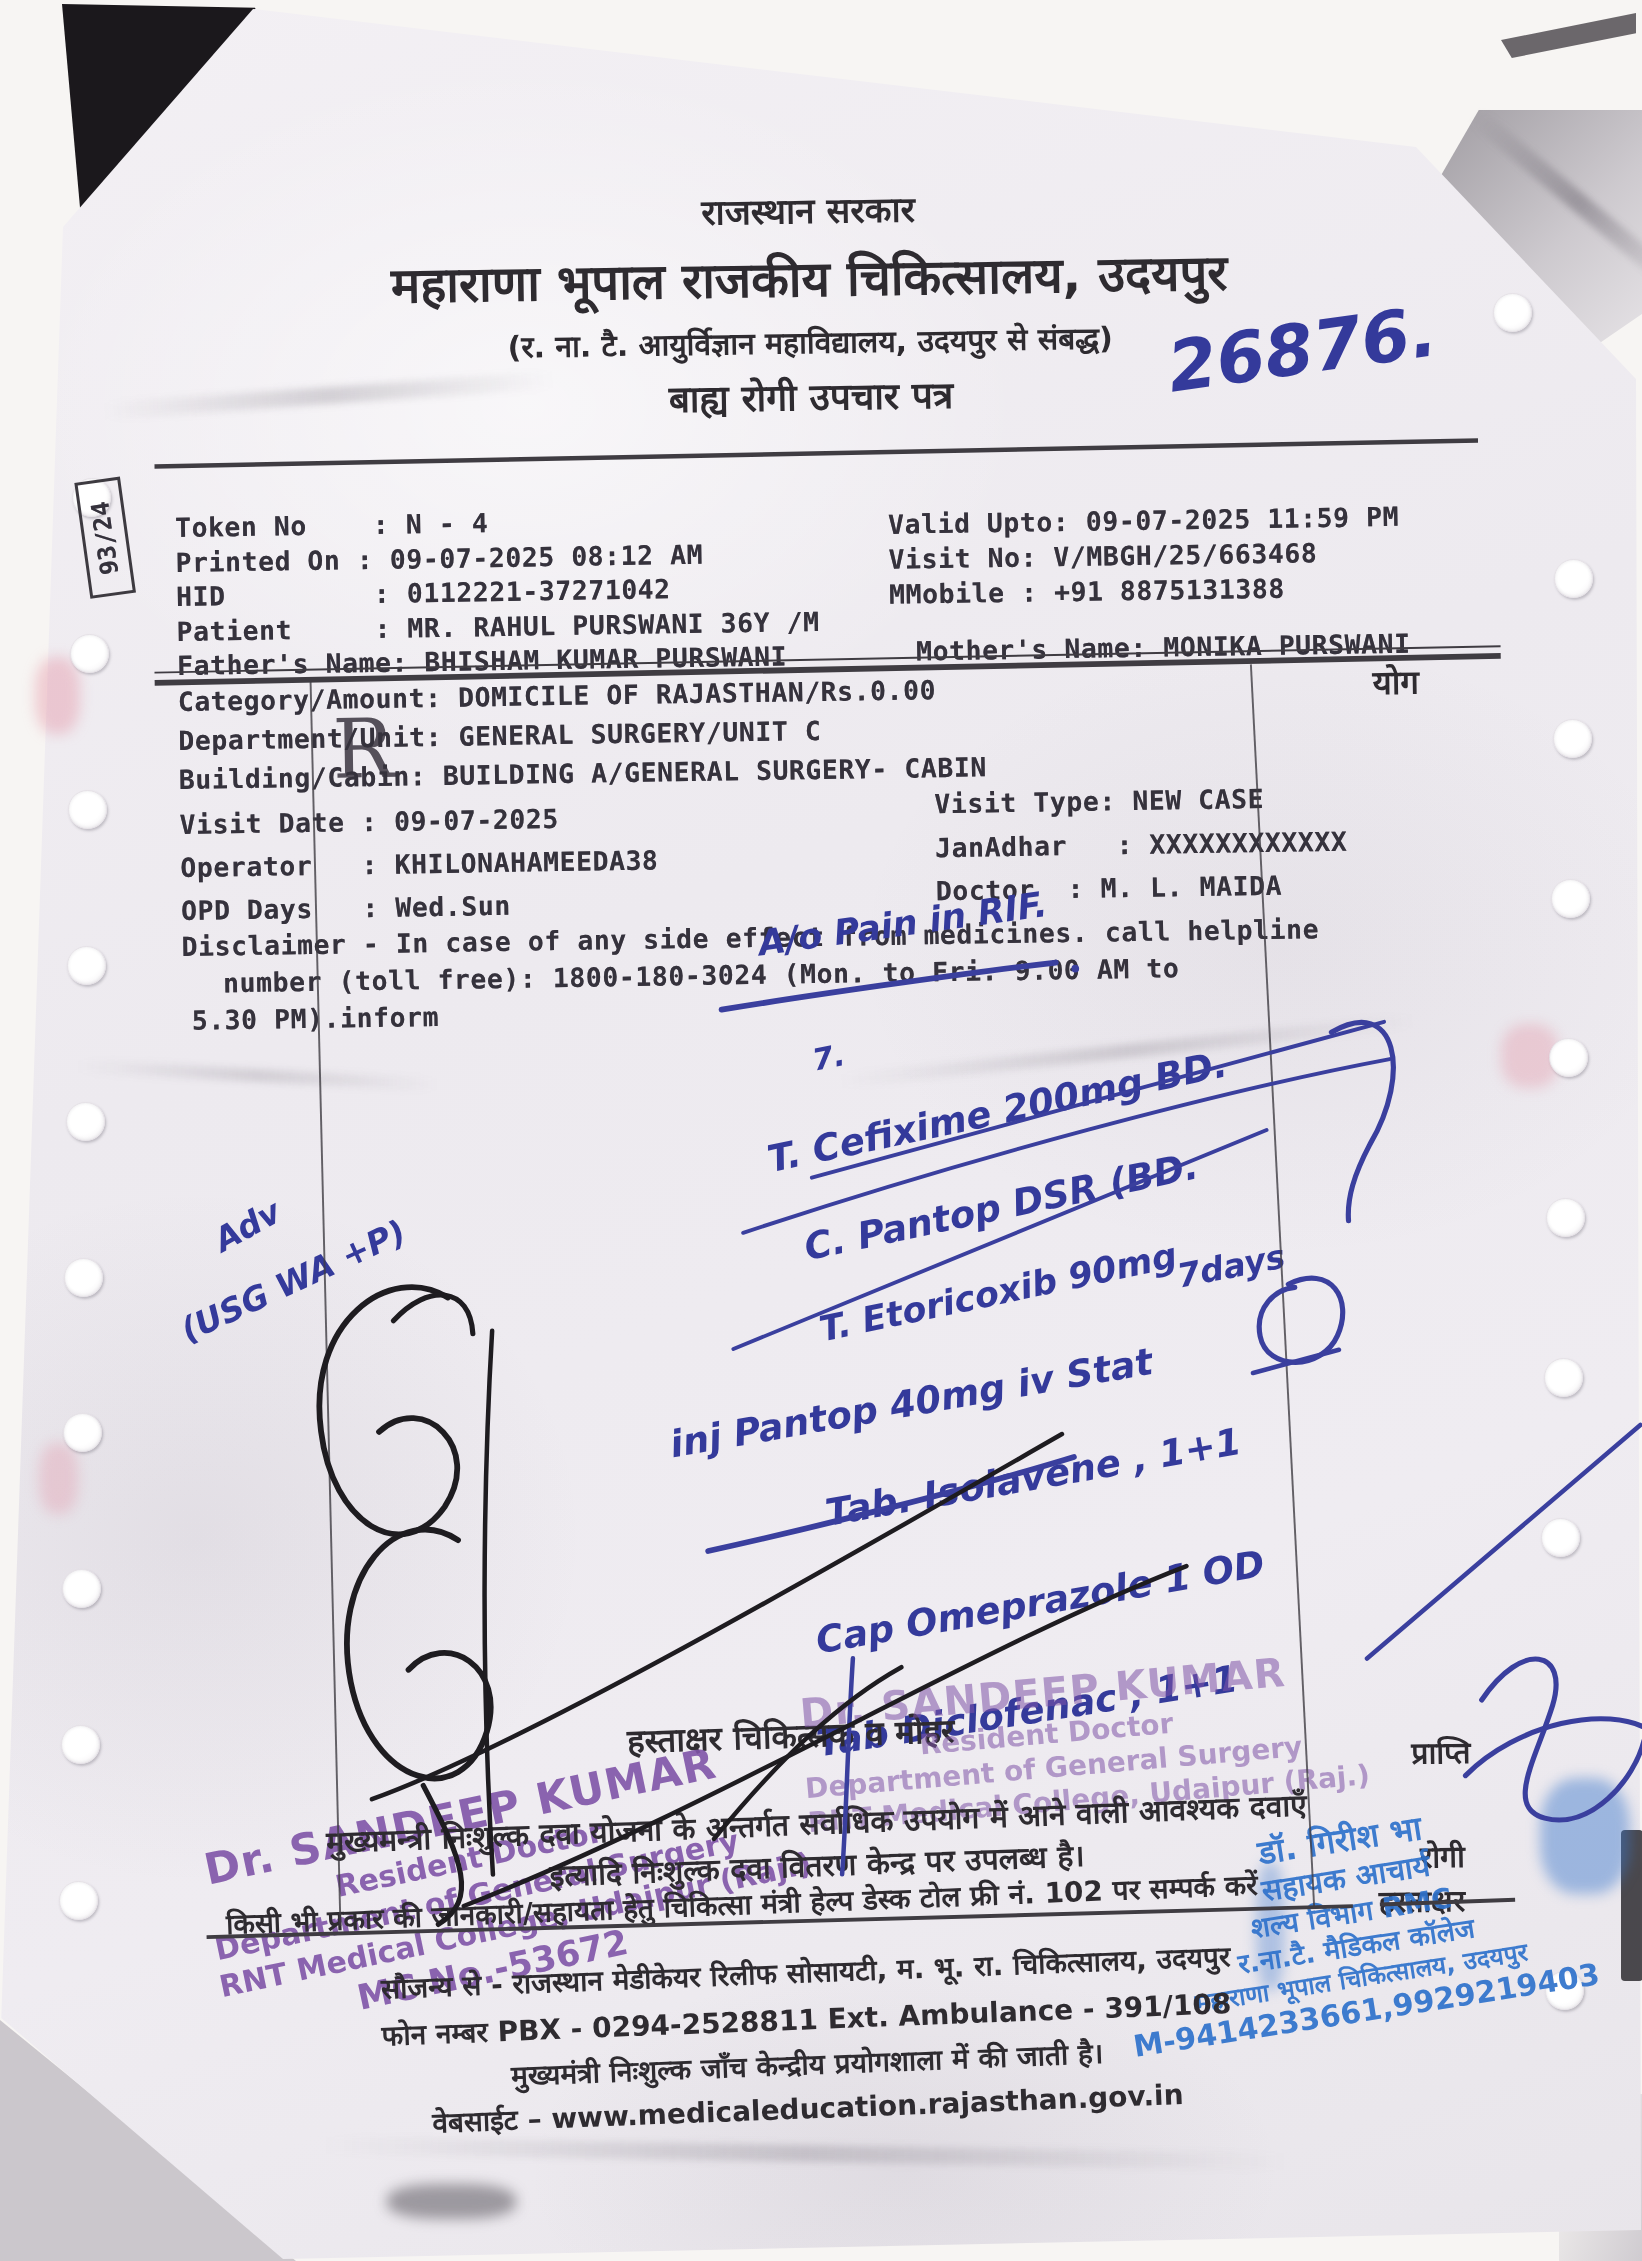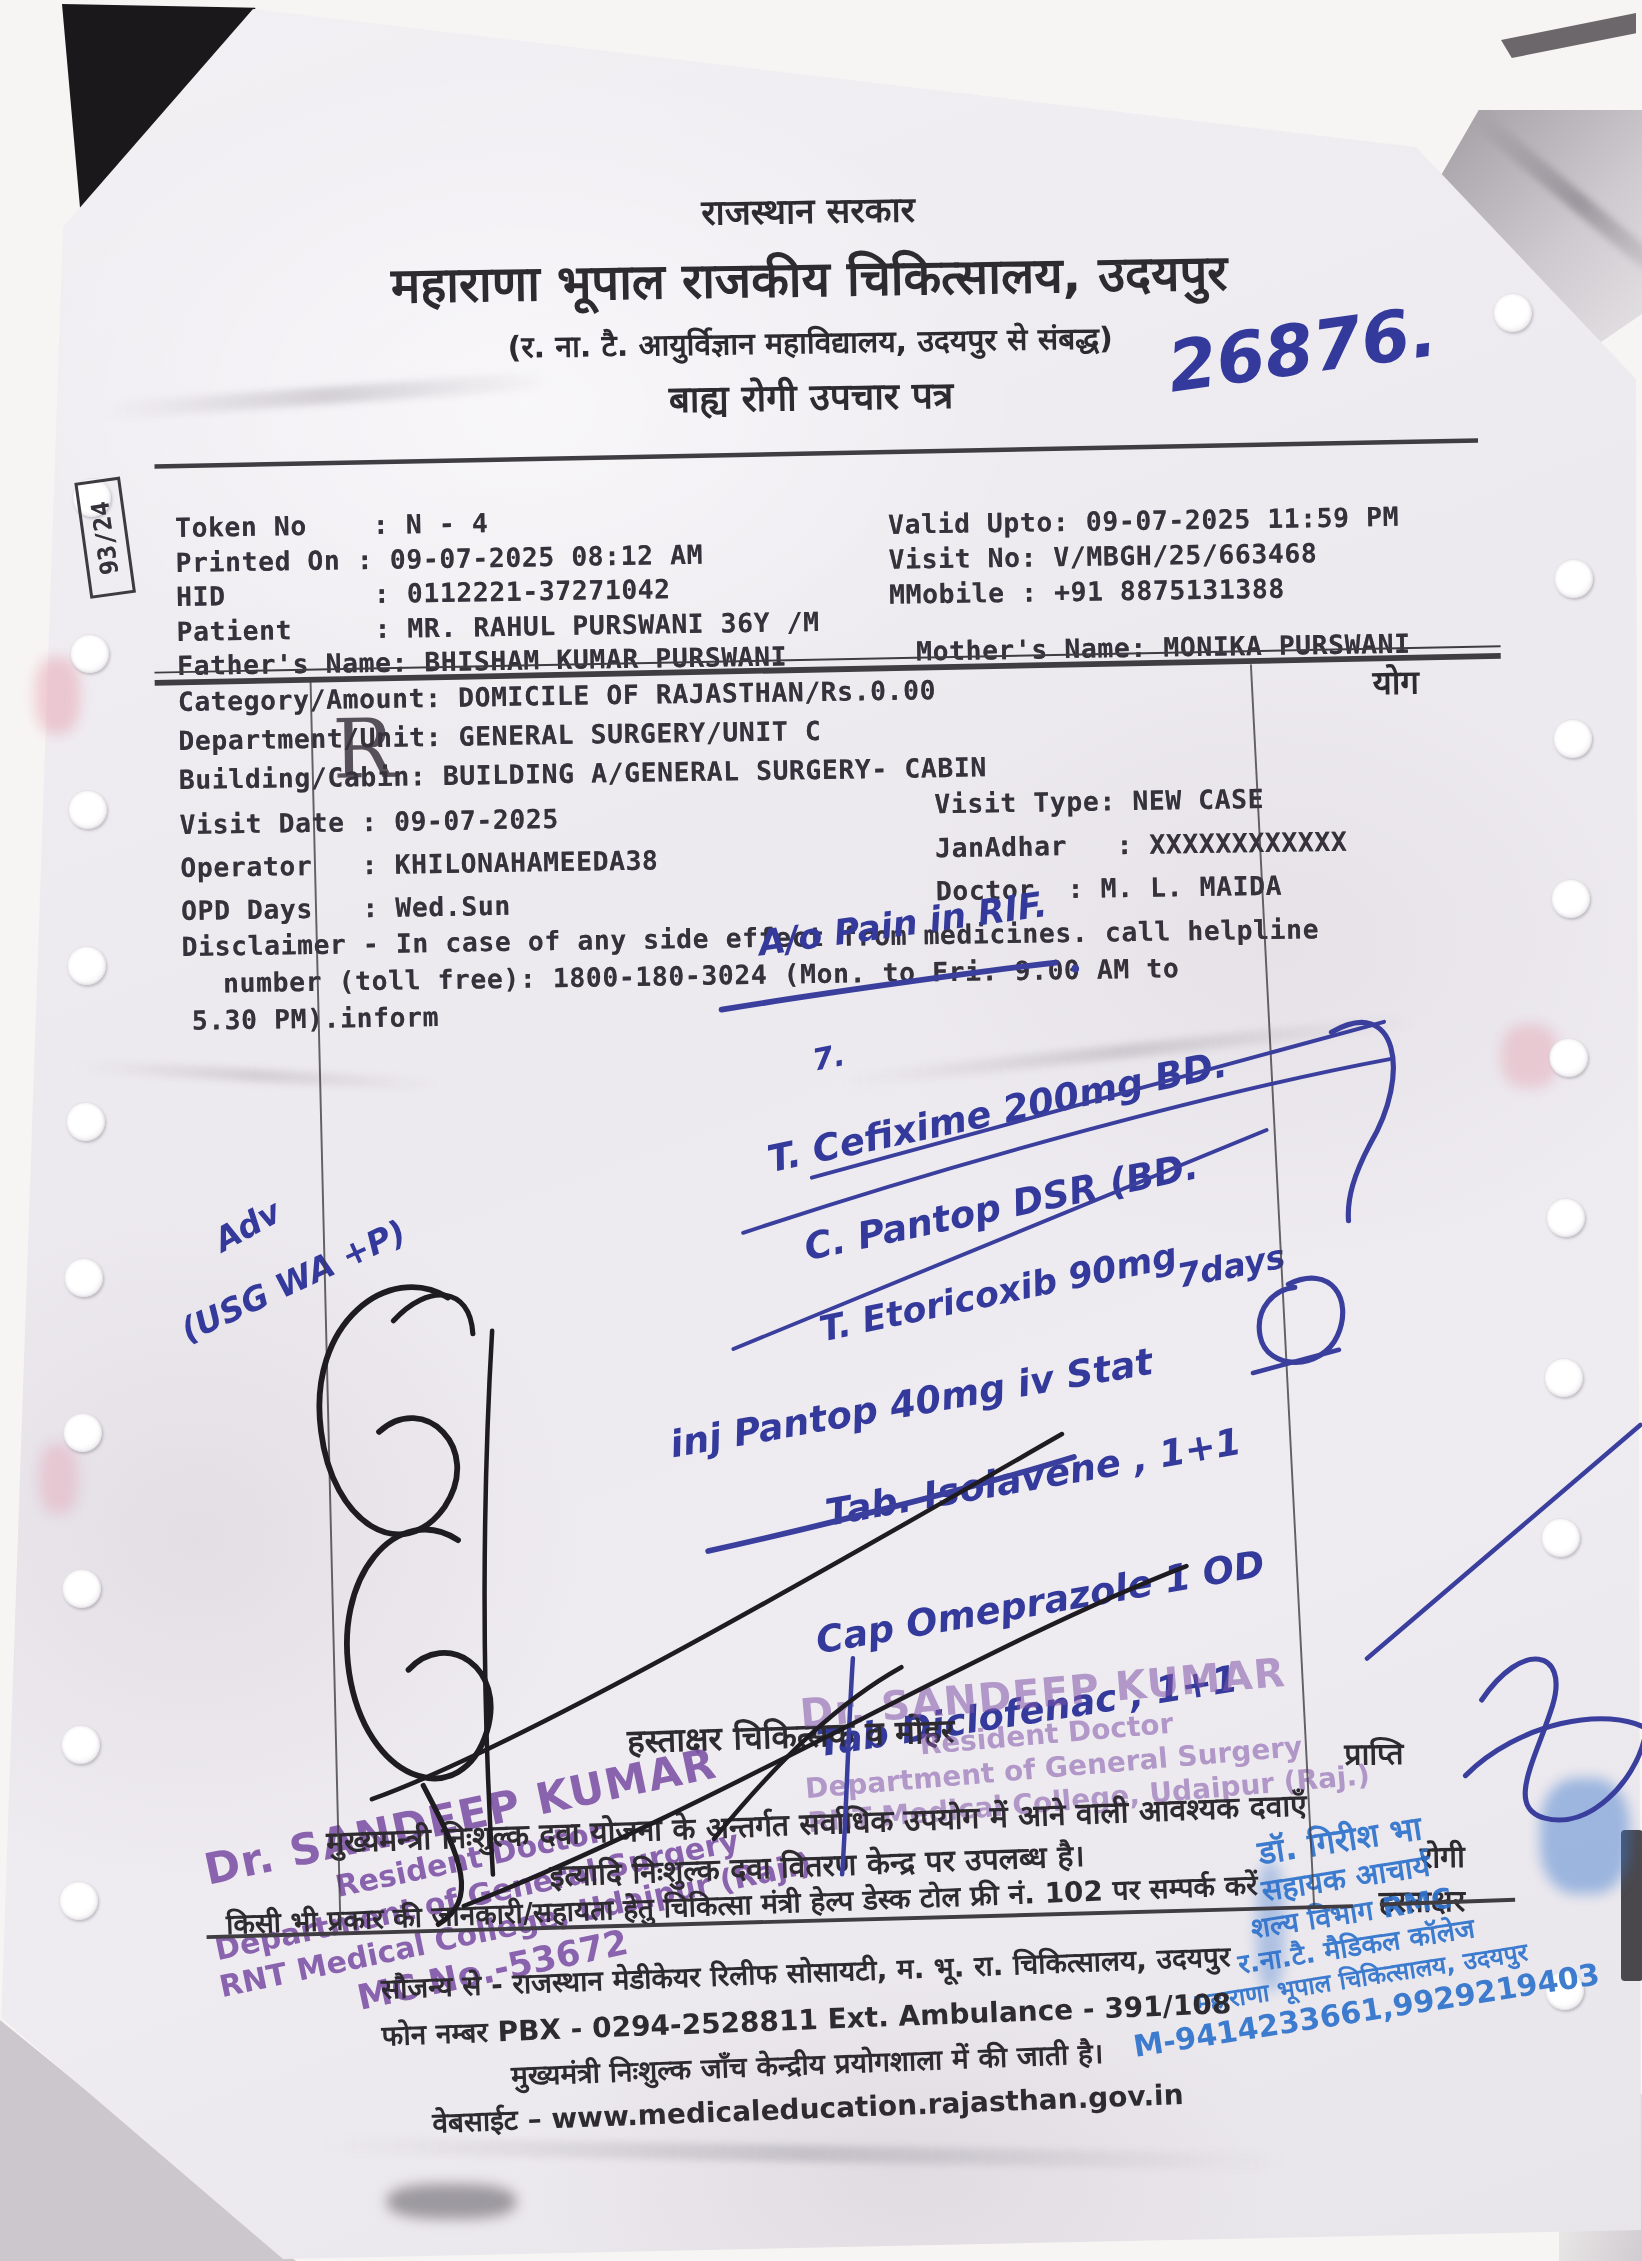--- a/index.html
+++ b/index.html
@@ -128,21 +128,21 @@
   <div class="t hw" style="left:763px;top:1096px;font-size:37px;transform:rotate(-11deg);">T. Cefixime 200mg BD.</div>
   <div class="t hw" style="left:799px;top:1191px;font-size:37px;transform:rotate(-11deg);">C. Pantop DSR (BD.</div>
   <div class="t hw" style="left:813px;top:1277px;font-size:35px;transform:rotate(-11deg);">T. Etoricoxib 90mg</div>
   <div class="t hw" style="left:1174px;top:1256px;font-size:33px;transform:rotate(-10deg);">7days</div>
   <div class="t hw" style="left:662px;top:1386px;font-size:37px;transform:rotate(-9deg);">inj Pantop 40mg iv Stat</div>
   <div class="t hw" style="left:817px;top:1462px;font-size:37px;transform:rotate(-9deg);">Tab. Isolavene , 1+1</div>
   <div class="t hw" style="left:805px;top:1587px;font-size:37px;transform:rotate(-9deg);">Cap Omeprazole 1 OD</div>
   <div class="t hw" style="left:805px;top:1696px;font-size:37px;transform:rotate(-8deg);">Tab Diclofenac , 1+1</div>
 
   <div class="t hi" style="left:617px;top:1719px;font-size:33px;transform:rotate(-1deg);">हस्ताक्षर चिकित्सक व मोहर</div>
-  <div class="t hi" style="left:1334px;top:1747px;font-size:30px;">प्राप्ति</div>
+  <div class="t hi" style="left:1401px;top:1747px;font-size:30px;">प्राप्ति</div>
   <div class="t hi" style="left:1366px;top:1895px;font-size:30px;">हस्ताक्षर</div>
   <div class="t hi" style="left:1408px;top:1851px;font-size:30px;">रोगी</div>
 
   <div class="stamp purple" style="left:792px;top:1672px;width:490px;transform:rotate(-4deg);opacity:.55;">
     <div class="sl" style="font-size:40px;font-weight:700;letter-spacing:1.3px;">Dr. SANDEEP KUMAR</div>
     <div class="sl" style="font-size:28px;font-weight:600;">Resident Doctor</div>
     <div class="sl" style="font-size:28px;font-weight:600;">Department of General Surgery</div>
     <div class="sl" style="font-size:28px;font-weight:600;">RNT Medical College, Udaipur (Raj.)</div>
   </div>
 

